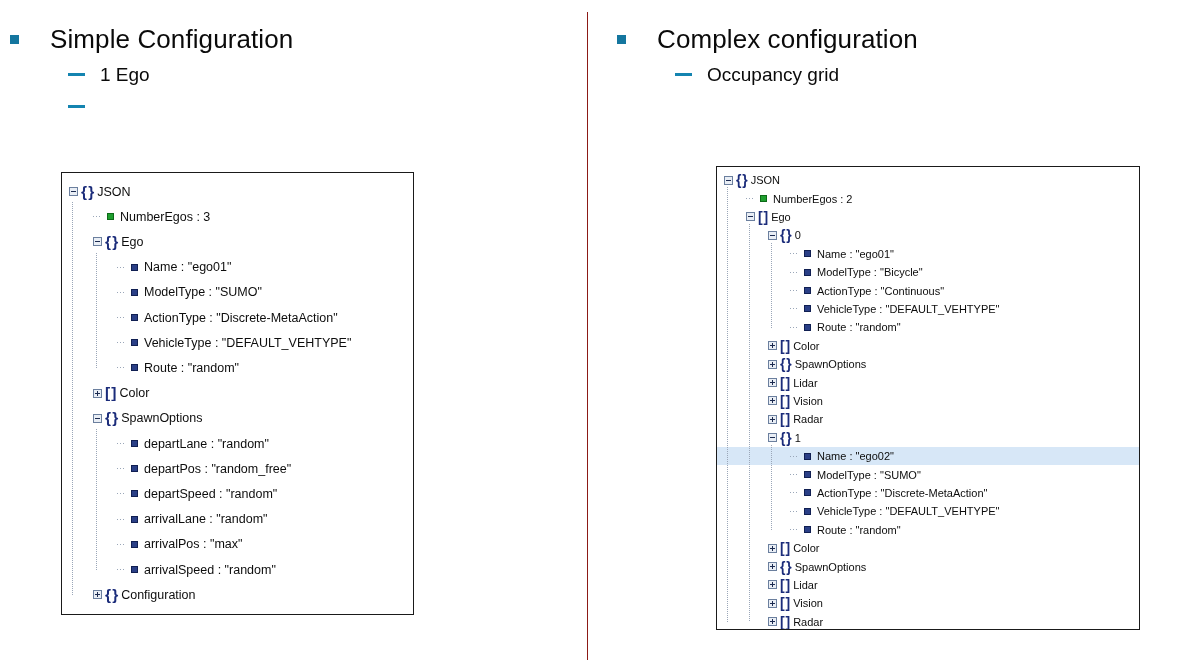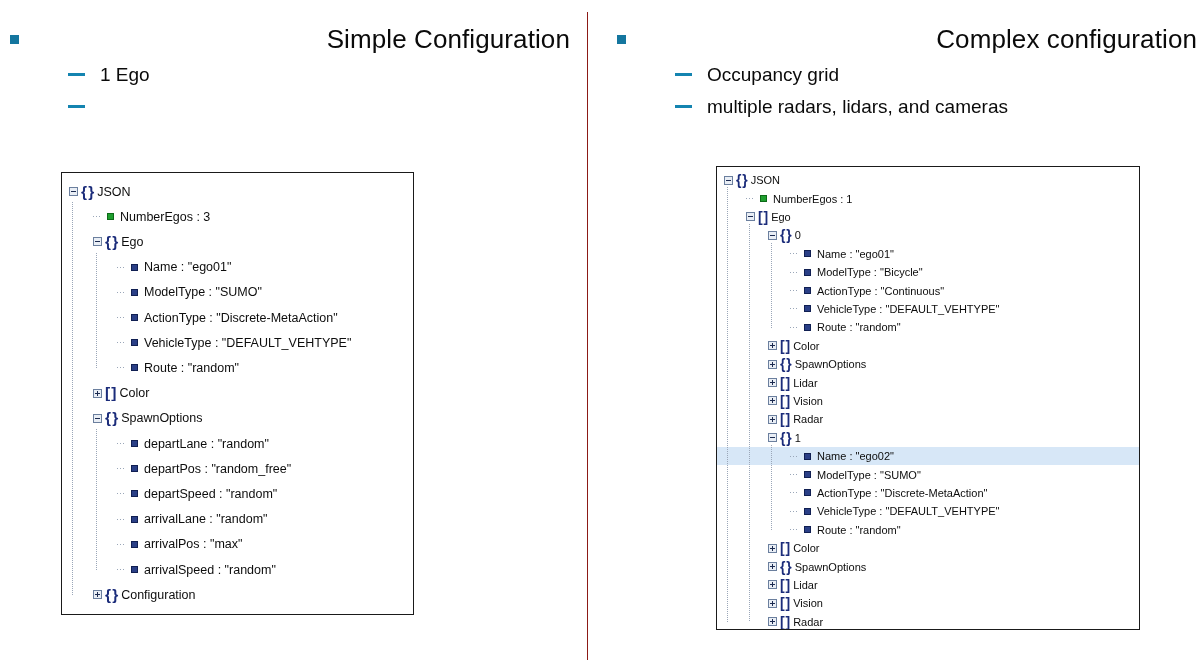--- a/index.html
+++ b/index.html
@@ -17,21 +17,21 @@
     position:absolute;left:587px;top:12px;width:1px;height:648px;
     background:#8C1A16;
   }
 
   
   .col{position:absolute;top:0;}
   .col-left{left:0;width:570px;}
   .col-right{left:607px;width:590px;}
 
   
-  .b1{position:relative;padding-left:50px;margin-top:22px;text-align:right;}
+  .b1{position:relative;padding-left:50px;margin-top:22px;}
   .b1 .sq{
     position:absolute;left:10px;top:13px;width:9px;height:9px;background:#14769F;
   }
   .b1 .t{font-size:26px;color:#0a0a0a;line-height:34px;letter-spacing:.1px;}
 
   .b2{position:relative;padding-left:100px;margin-top:6px;}
   .b2 .dash{
     position:absolute;left:68px;top:11px;width:17px;height:2.5px;background:#1484B0;
   }
   .b2 .t{font-size:19px;color:#0a0a0a;line-height:26px;}
@@ -117,24 +117,20 @@
 
   <div class="col col-right">
     <div class="b1">
       <span class="sq"></span>
       <span class="t">Complex configuration</span>
     </div>
     <div class="b2">
       <span class="dash"></span>
       <span class="t">Occupancy grid</span>
     </div>
-    <div class="b2">
-      <span class="dash"></span>
-      <span class="t">multiple radars, lidars, and cameras</span>
-    </div>
   </div>
 
   <div class="tree-panel" id="tree-left">
       <div class="row" style="position: absolute; left: 0px; right: 0px; top: 6px; height: 25.2px; padding-left: 5px; font-size: 12.5px;">
         <span class="togwrap" style="width: 12px;">
           <span class="tog"></span>
         </span>
         <span class="glyph" style="font-size: 15.5px; margin-left: 2px; margin-right: 4px;">{ }</span>
         <span class="lbl">JSON</span>
       </div>
@@ -260,21 +256,21 @@
           <span class="tog"></span>
         </span>
         <span class="glyph" style="font-size: 14px; margin-left: 2px; margin-right: 4px;">{ }</span>
         <span class="lbl">JSON</span>
       </div>
       <div class="row" style="position: absolute; left: 0px; right: 0px; top: 22.4px; height: 18.4px; padding-left: 27px; font-size: 11px;">
         <span class="togwrap" style="width: 12px;">
           <span class="tog none" style="width: 9px; height: 9px; background-image: linear-gradient(to right, rgb(154, 166, 184) 1px, transparent 1px); background-size: 3px 1px; background-repeat: repeat-x; background-position: left center;"></span>
         </span>
         <span class="leaf green" style="margin-left: 4px; margin-right: 6px;"></span>
-        <span class="lbl">NumberEgos : 1</span>
+        <span class="lbl">NumberEgos : 2</span>
       </div>
       <div class="row" style="position: absolute; left: 0px; right: 0px; top: 40.8px; height: 18.4px; padding-left: 27px; font-size: 11px;">
         <span class="togwrap" style="width: 12px;">
           <span class="tog"></span>
         </span>
         <span class="glyph" style="font-size: 14px; margin-left: 2px; margin-right: 4px;">[ ]</span>
         <span class="lbl">Ego</span>
       </div>
       <div class="row" style="position: absolute; left: 0px; right: 0px; top: 59.2px; height: 18.4px; padding-left: 49px; font-size: 11px;">
         <span class="togwrap" style="width: 12px;">

